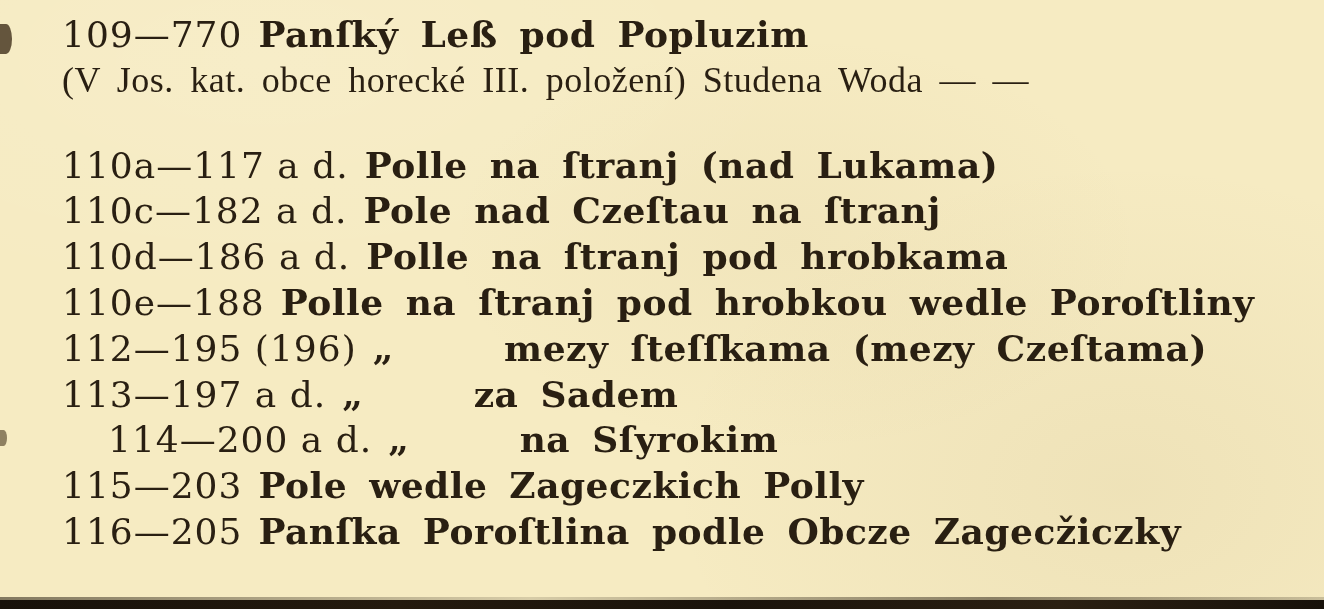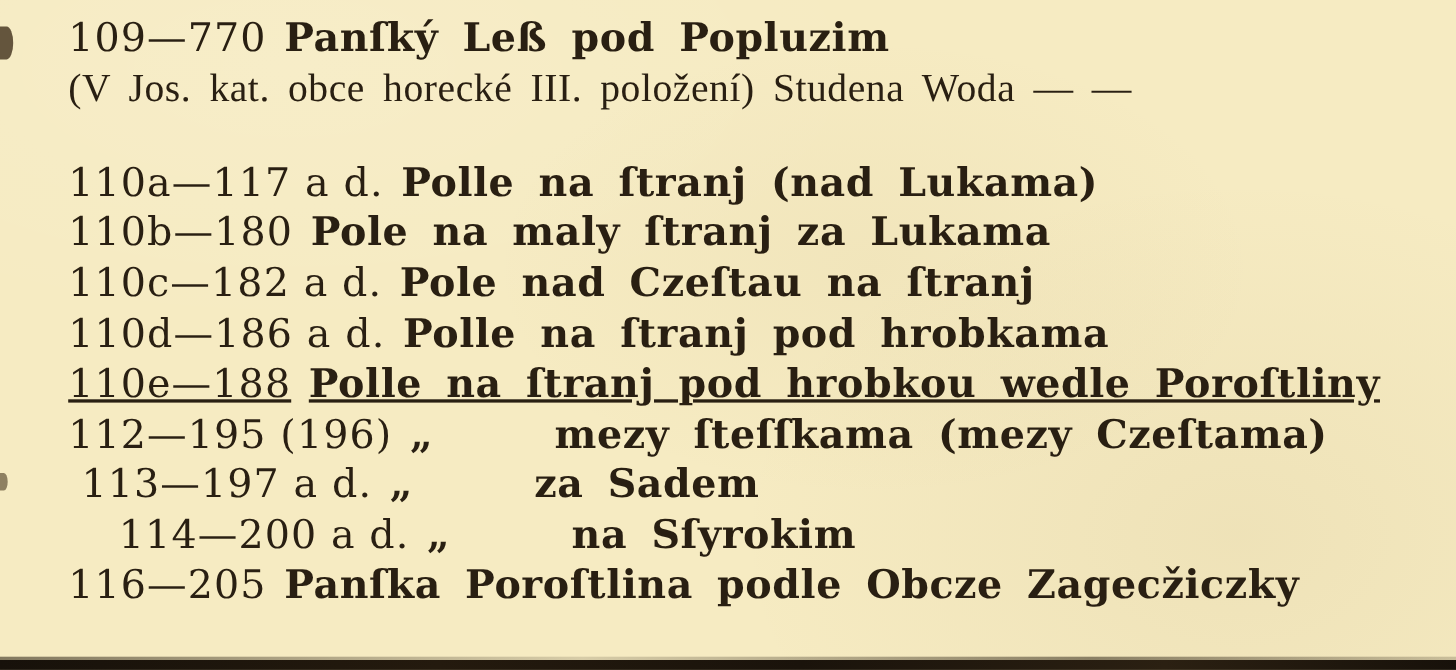--- a/index.html
+++ b/index.html
@@ -101,35 +101,35 @@
 <div class="page" style="background-color: rgb(246, 235, 194); padding-left: 16px;">
 
   <div class="textblock">
 
     <div class="line" style="color: rgb(41, 31, 18);"><span class="num">109—770</span><span class="frk">Panſký Leß pod Popluzim</span></div>
 
     <div class="line" style="color: rgb(41, 31, 18);"><span class="num"></span><span class="ant">(V Jos. kat. obce horecké III. položení) Studena Woda — —</span></div>
 
     <div class="line" style="color: rgb(41, 31, 18); margin-top: 40px;"><span class="num">110a—117 a d.</span><span class="frk">Polle na ſtranj (nad Lukama)</span></div>
 
-    <div class="line" style="color: rgb(41, 31, 18);"><span class="num">110b—180</span><span class="frk">Pole na maly ſtranj za Lukama</span></div>
 
     <div class="line" style="color: rgb(41, 31, 18);"><span class="num">110c—182 a d.</span><span class="frk">Pole nad Czeſtau na ſtranj</span></div>
 
     <div class="line" style="color: rgb(41, 31, 18);"><span class="num">110d—186 a d.</span><span class="frk">Polle na ſtranj pod hrobkama</span></div>
 
-    <div class="line" style="color: rgb(41, 31, 18); text-decoration: underline;"><span class="num">110e—188</span><span class="frk">Polle na ſtranj pod hrobkou wedle Poroſtliny</span></div>
+    <div class="line" style="color: rgb(41, 31, 18);"><span class="num">110e—188</span><span class="frk">Polle na ſtranj pod hrobkou wedle Poroſtliny</span></div>
 
 
     <div class="line" style="color: rgb(41, 31, 18);"><span class="num">112—195 (196)</span><span class="frk">„     mezy ſteſſkama (mezy Czeſtama)</span></div>
 
-    <div class="line" style="color: rgb(41, 31, 18); margin-left: 12px;"><span class="num">113—197 a d.</span><span class="frk">„     za Sadem</span></div>
+    <div class="line" style="color: rgb(41, 31, 18);"><span class="num">113—197 a d.</span><span class="frk">„     za Sadem</span></div>
 
     <div class="line" style="color: rgb(41, 31, 18); margin-left: 46px;"><span class="num">114—200 a d.</span><span class="frk">„     na Sſyrokim</span></div>
 
+    <div class="line" style="color: rgb(41, 31, 18);"><span class="num">115—203</span><span class="frk">Pole wedle Zageczkich Polly</span></div>
 
     <div class="line" style="color: rgb(41, 31, 18);"><span class="num">116—205</span><span class="frk">Panſka Poroſtlina podle Obcze Zagecžiczky</span></div>
 
   </div>
 
   <div class="edge-mark-a"></div>
   <div class="edge-mark-b"></div>
   <div class="scan-edge-bottom"></div>
 
 </div>

